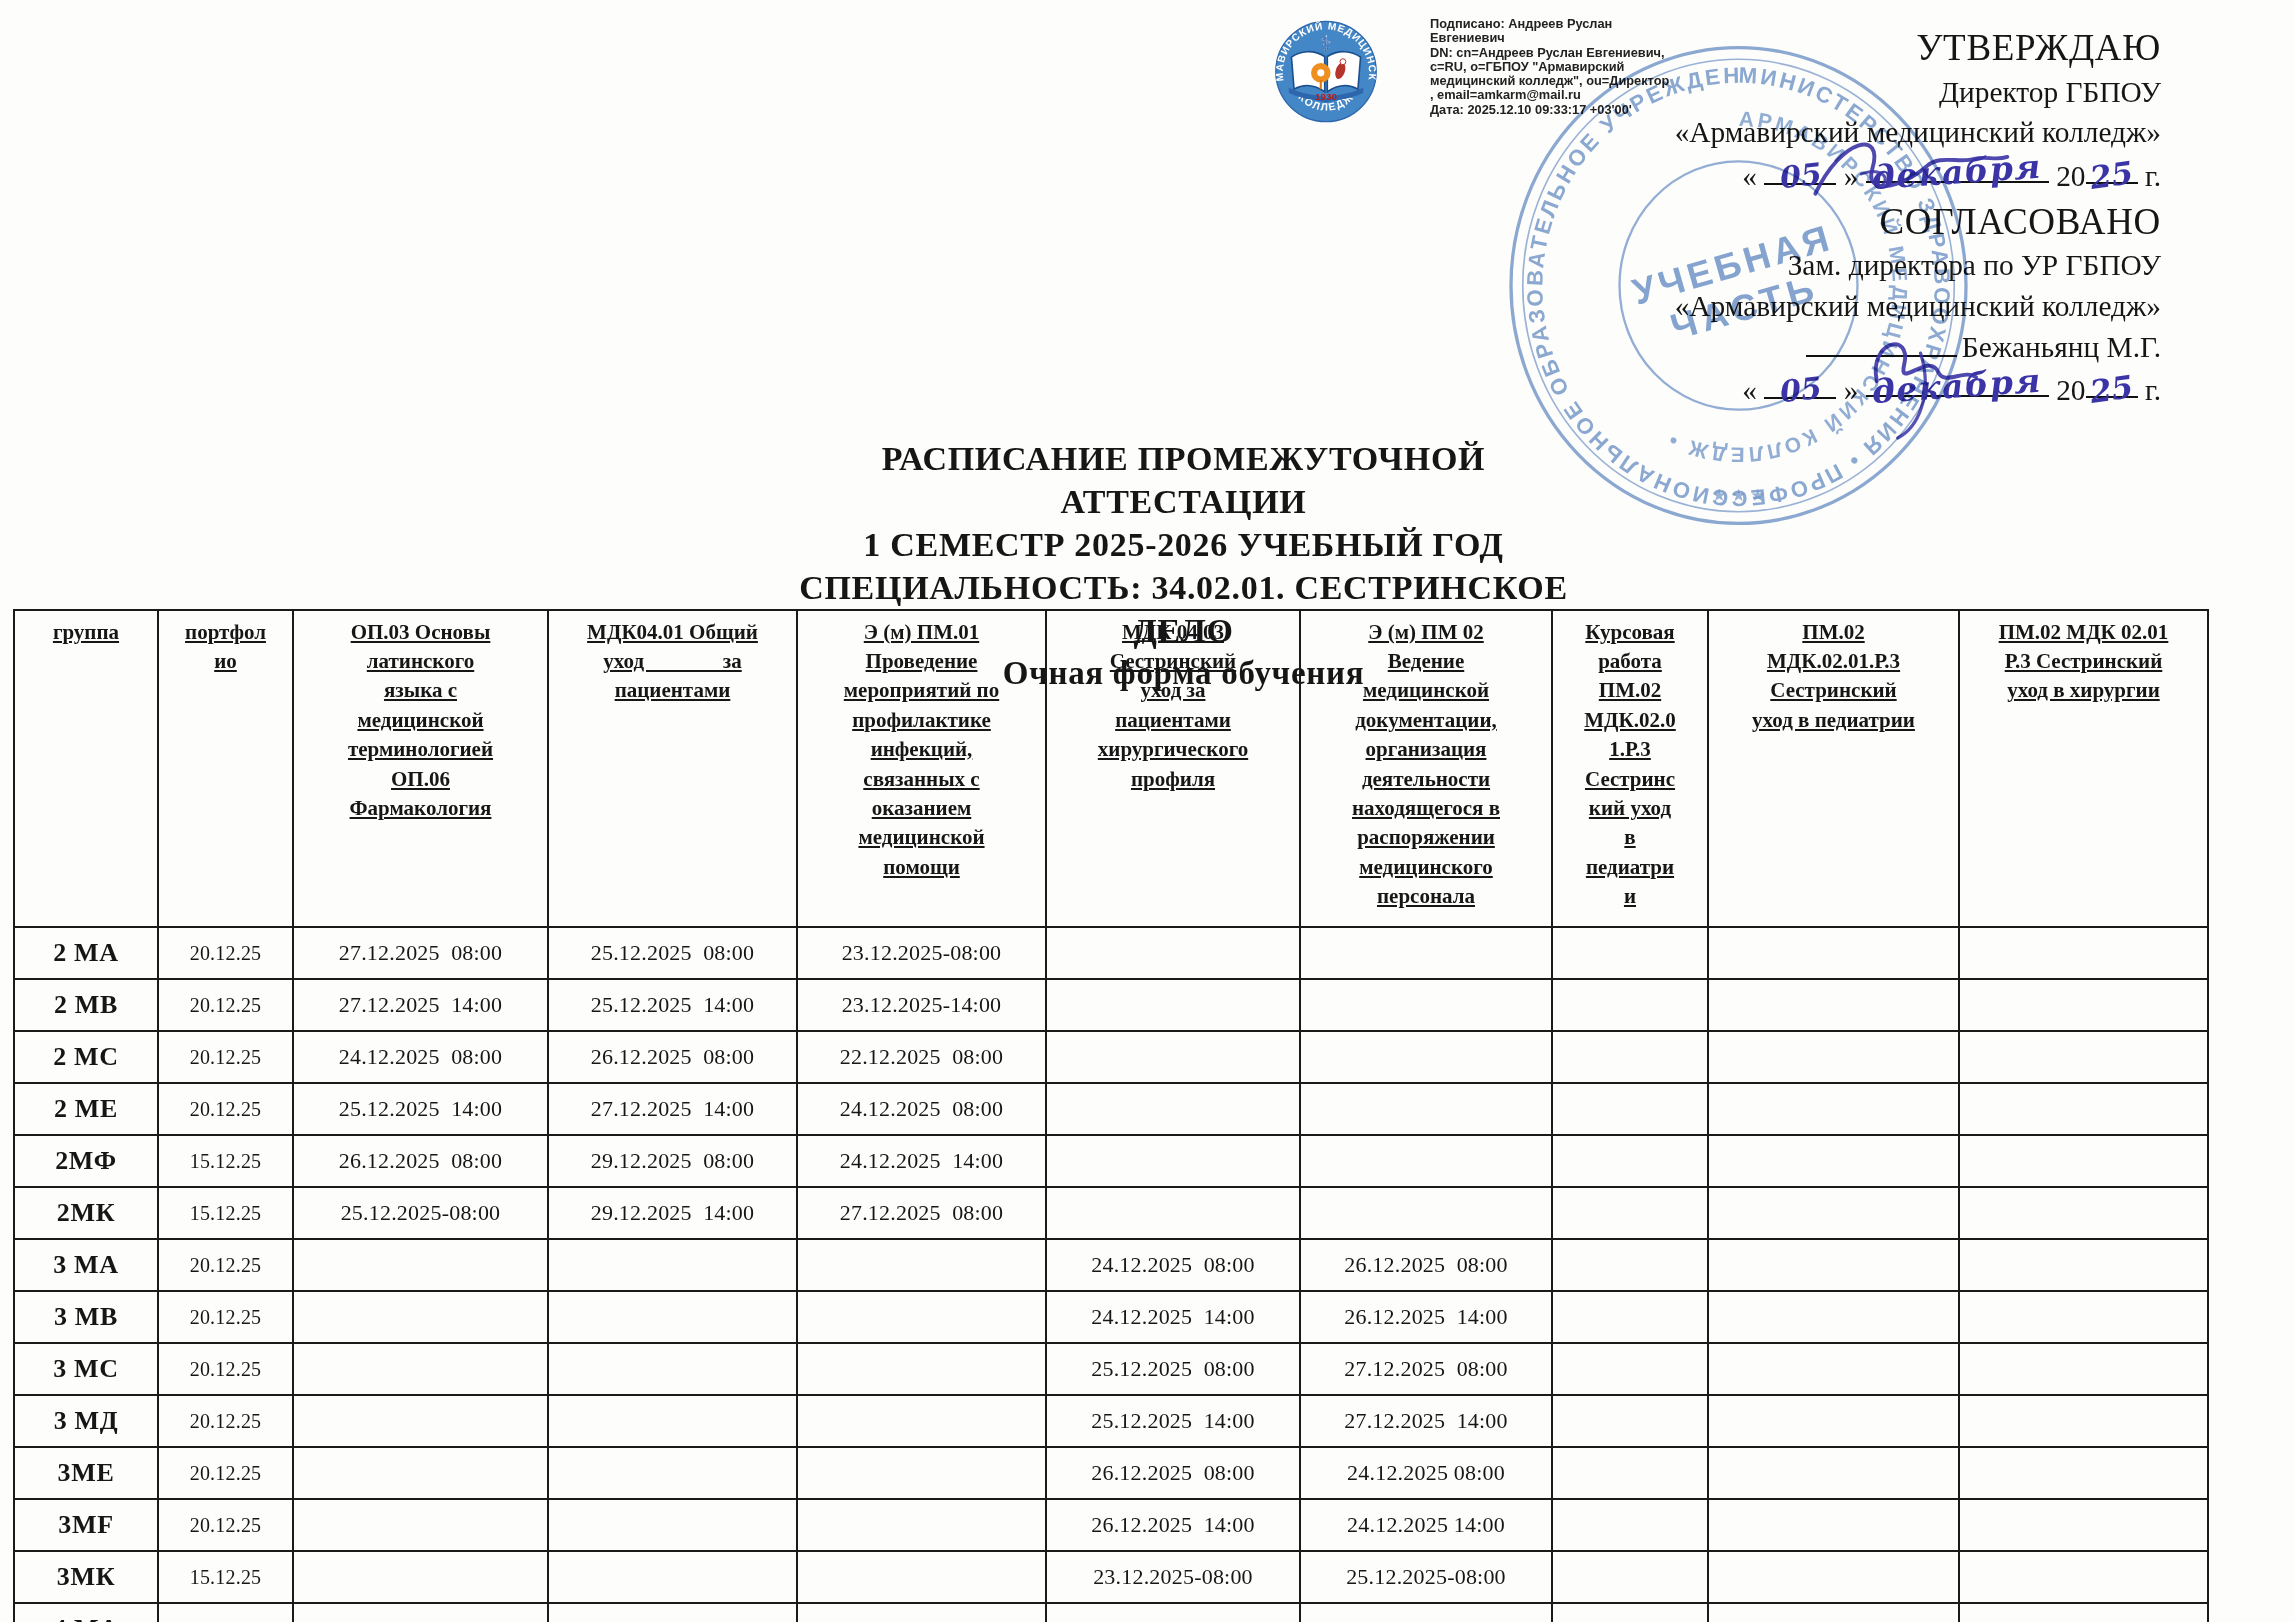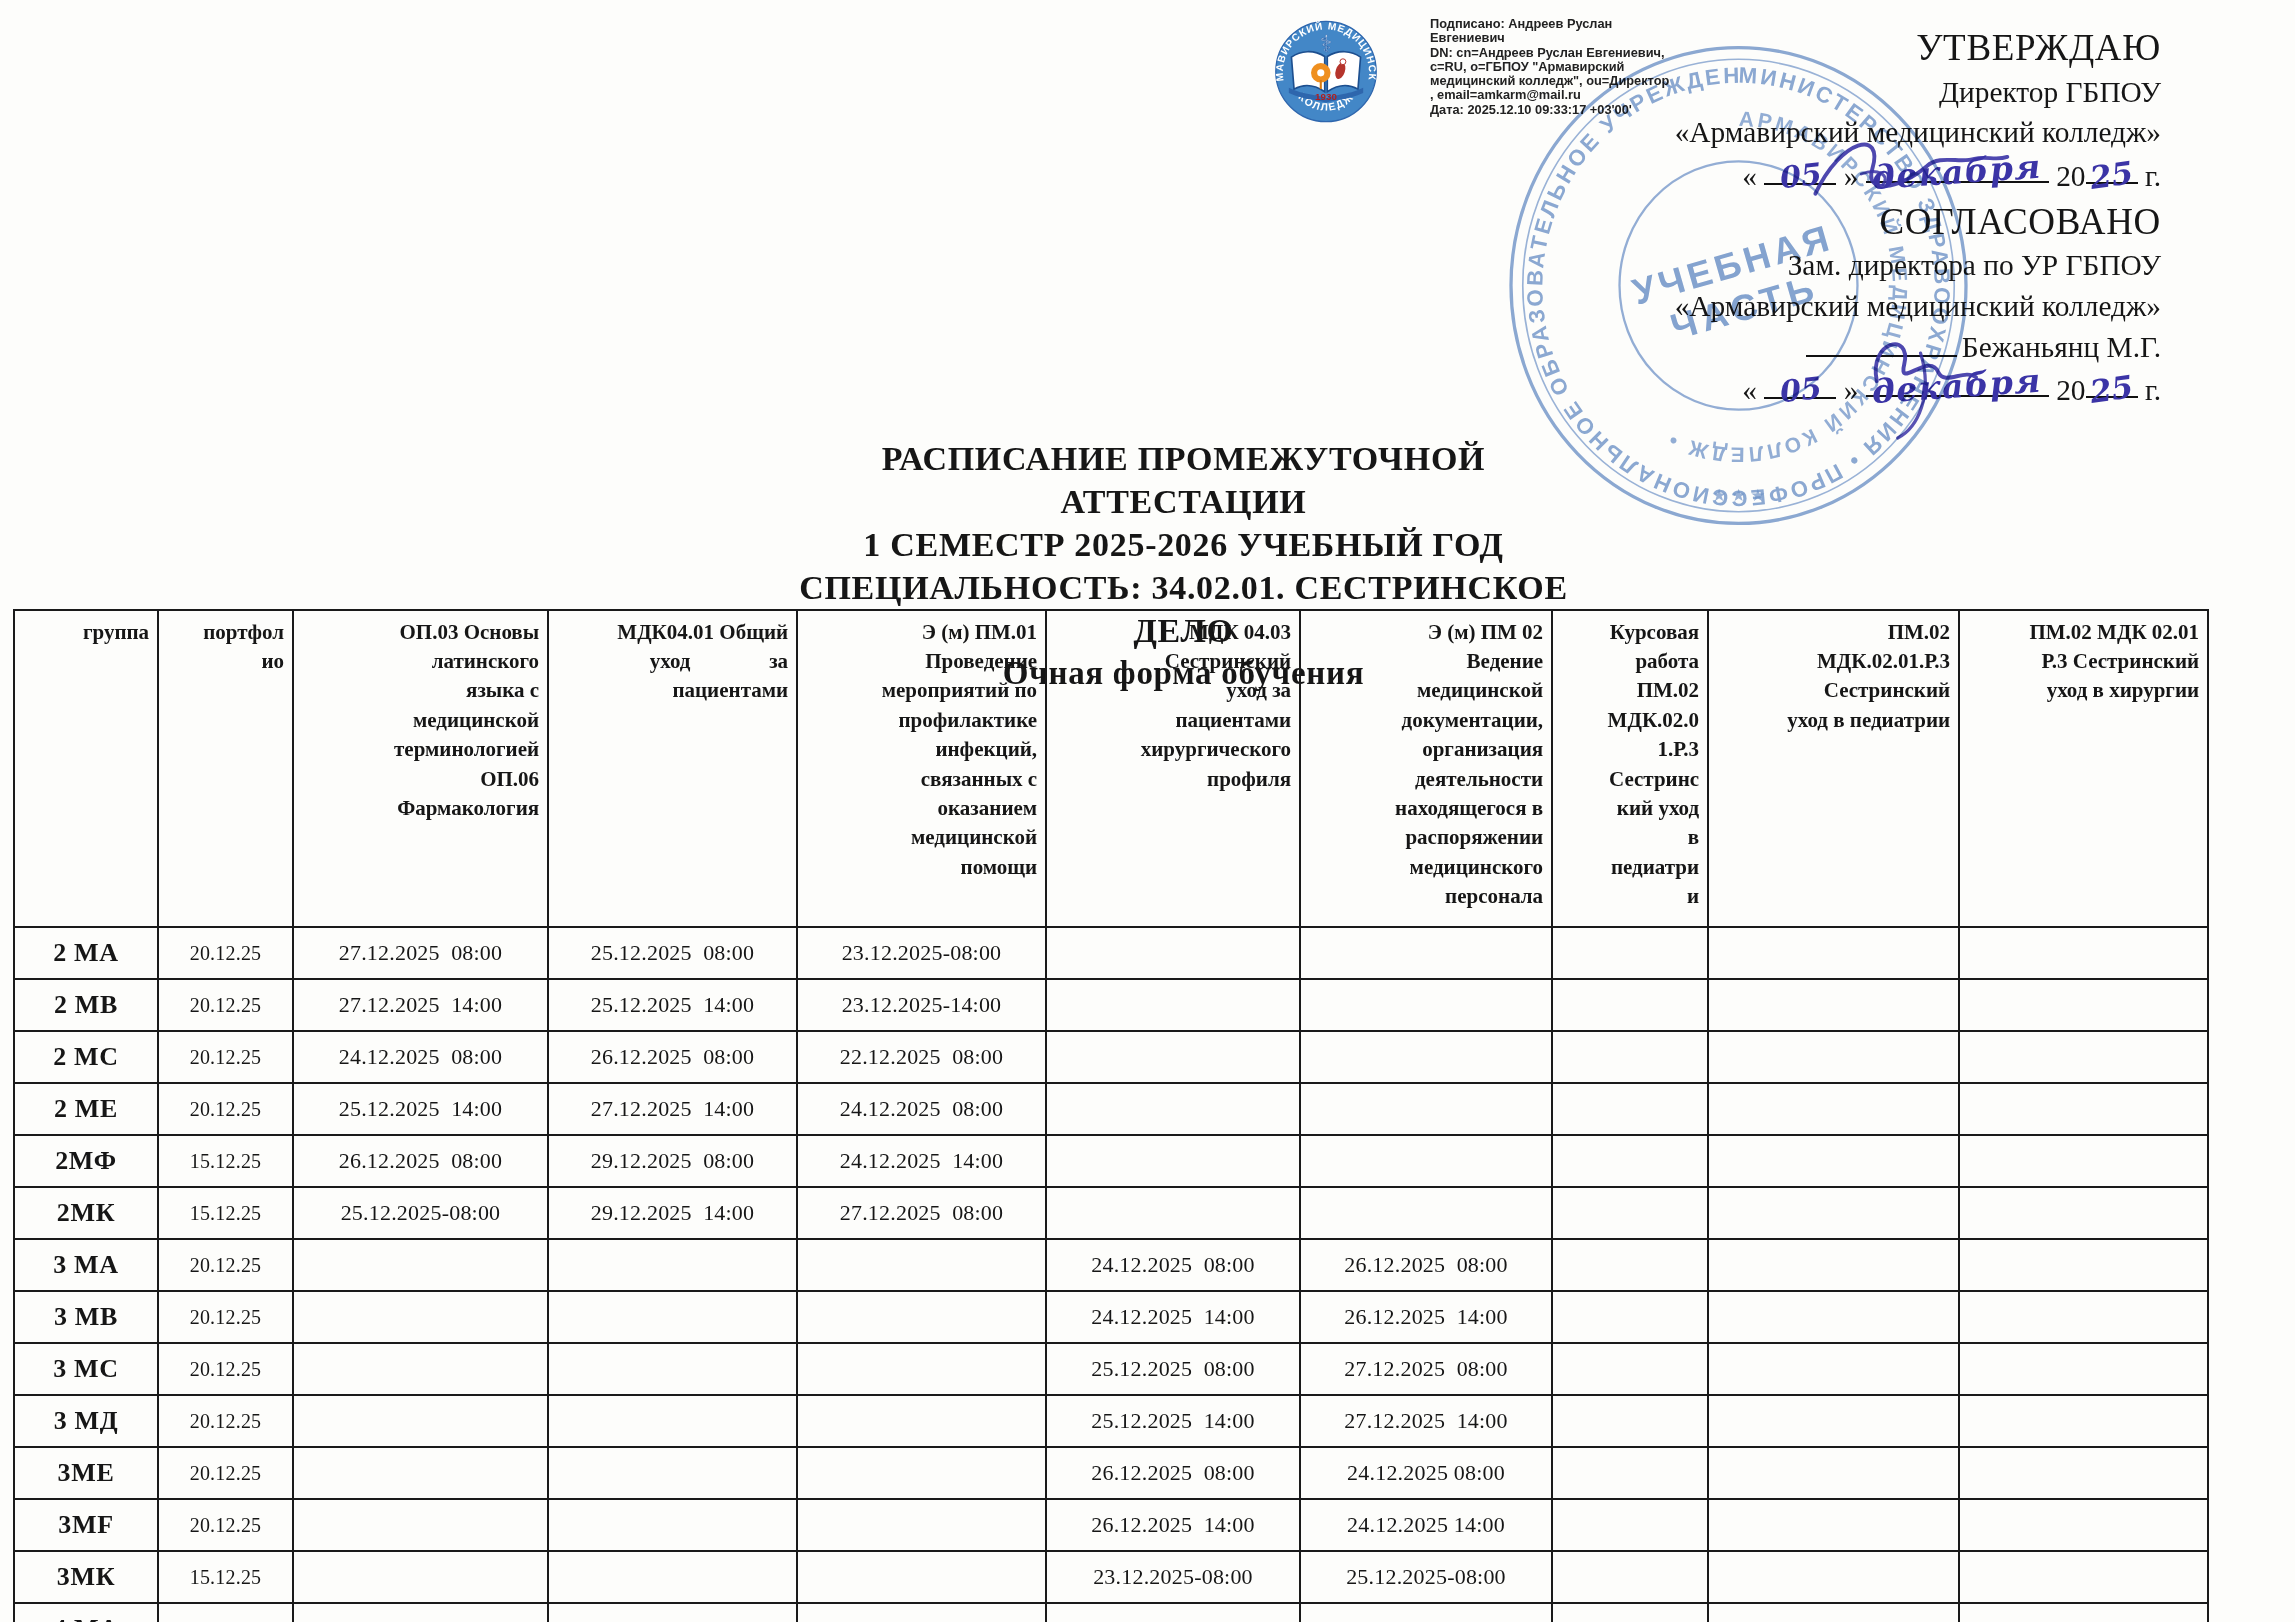--- a/index.html
+++ b/index.html
@@ -60,23 +60,24 @@
   table.sched col.c1{width:144px;} table.sched col.c2{width:135px;}
   table.sched col.c3{width:255px;} table.sched col.c4{width:249px;}
   table.sched col.c5{width:249px;} table.sched col.c6{width:254px;}
   table.sched col.c7{width:252px;} table.sched col.c8{width:156px;}
   table.sched col.c9{width:251px;} table.sched col.c10{width:249px;}
   table.sched th, table.sched td{
     border:2px solid #1a1a1a;overflow:hidden;
   }
   table.sched thead tr{height:317px;}
   table.sched th{
-    vertical-align:top;text-align:right;font-weight:bold;
+    vertical-align:top;text-align:center;font-weight:bold;
     font-size:21px;line-height:29.4px;padding:6.5px 7.9px;white-space:pre-wrap;
     overflow-wrap:anywhere;
+    text-decoration:underline;
   }
   table.sched tbody tr{height:52px;}
   table.sched td{
     vertical-align:middle;text-align:center;font-size:22px;white-space:pre-wrap;
     letter-spacing:0.2px;padding:0 2.6px;
   }
   table.sched td.group{font-weight:bold;font-size:26px;letter-spacing:0.7px;}
   table.sched td.pf{font-size:20px;}
 </style>
 </head>

